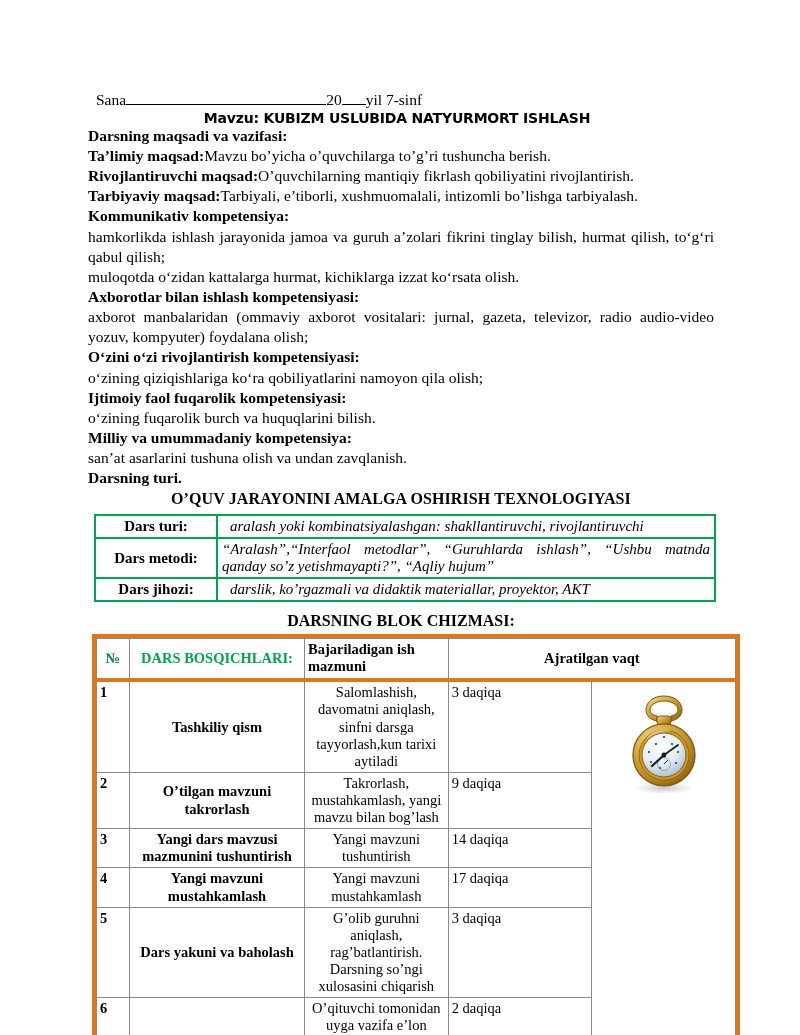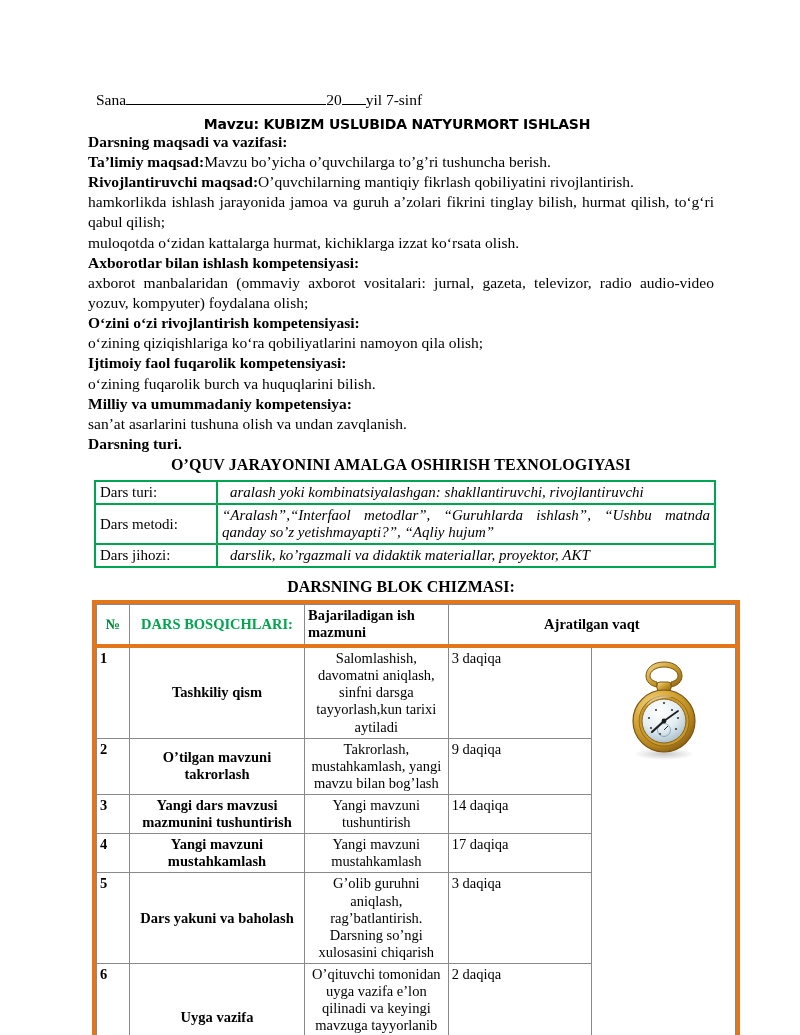--- a/index.html
+++ b/index.html
@@ -54,21 +54,20 @@
     height: 0.85em;
     vertical-align: baseline;
   }
 
   .mavzu-line {
     text-align: center;
     font-family: "DejaVu Sans", sans-serif;
     font-weight: bold;
     font-size: 14px;
     letter-spacing: -0.2px;
-    margin-top: 6px;
     margin-left: -8px;
   }
 
   
   p.para {
     margin: 0;
     font-size: 15.5px;
     line-height: 1.30;
     text-align: justify;
   }
@@ -93,24 +92,24 @@
     table-layout: fixed;
   }
   table.green-tbl td {
     border: 2px solid #00a550;
     padding: 2px 4px;
     vertical-align: middle;
     font-size: 15px;
   }
   td.gt-label {
     width: 112px;
-    font-weight: normal;
+    font-weight: bold;
     font-style: normal;
     padding-left: 10px;
-    text-align: left;
+    text-align: center;
   }
   td.gt-val {
     font-style: italic;
     text-align: justify;
     padding-left: 6px;
     padding-right: 2px;
   }
   td.gt-val.c { text-align: left; padding-left: 12px; }
 
   
@@ -199,21 +198,23 @@
     <div class="sana-line"><span>Sana</span><span class="sana-rule"></span><span>20</span><span class="sana-rule-short"></span><span>yil 7-sinf</span></div>
 
     <div class="mavzu-line">Mavzu: KUBIZM USLUBIDA NATYURMORT ISHLASH</div>
 
     <p class="para"><span class="b">Darsning maqsadi va vazifasi:</span></p>
 
     <p class="para"><span class="b">Ta’limiy maqsad:</span><span>Mavzu bo’yicha o’quvchilarga to’g’ri tushuncha berish.</span></p>
 
     <p class="para"><span class="b">Rivojlantiruvchi maqsad:</span><span>O’quvchilarning mantiqiy fikrlash qobiliyatini rivojlantirish.</span></p>
 
-
+    <p class="para"><span class="b">Tarbiyaviy maqsad:</span><span>Tarbiyali, e’tiborli, xushmuomalali, intizomli bo’lishga tarbiyalash.</span></p>
+
+    <p class="para"><span class="b">Kommunikativ kompetensiya:</span></p>
     <p class="para plain">hamkorlikda ishlash jarayonida jamoa va guruh a’zolari fikrini tinglay bilish, hurmat qilish, to‘g‘ri qabul qilish;</p>
     <p class="para plain">muloqotda o‘zidan kattalarga hurmat, kichiklarga izzat ko‘rsata olish.</p>
 
     <p class="para"><span class="b">Axborotlar bilan ishlash kompetensiyasi:</span></p>
     <p class="para plain">axborot manbalaridan (ommaviy axborot vositalari: jurnal, gazeta, televizor, radio audio-video yozuv, kompyuter) foydalana olish;</p>
 
     <p class="para"><span class="b">O‘zini o‘zi rivojlantirish kompetensiyasi:</span></p>
     <p class="para plain">o‘zining qiziqishlariga ko‘ra qobiliyatlarini namoyon qila olish;</p>
 
     <p class="para"><span class="b">Ijtimoiy faol fuqarolik kompetensiyasi:</span></p>

